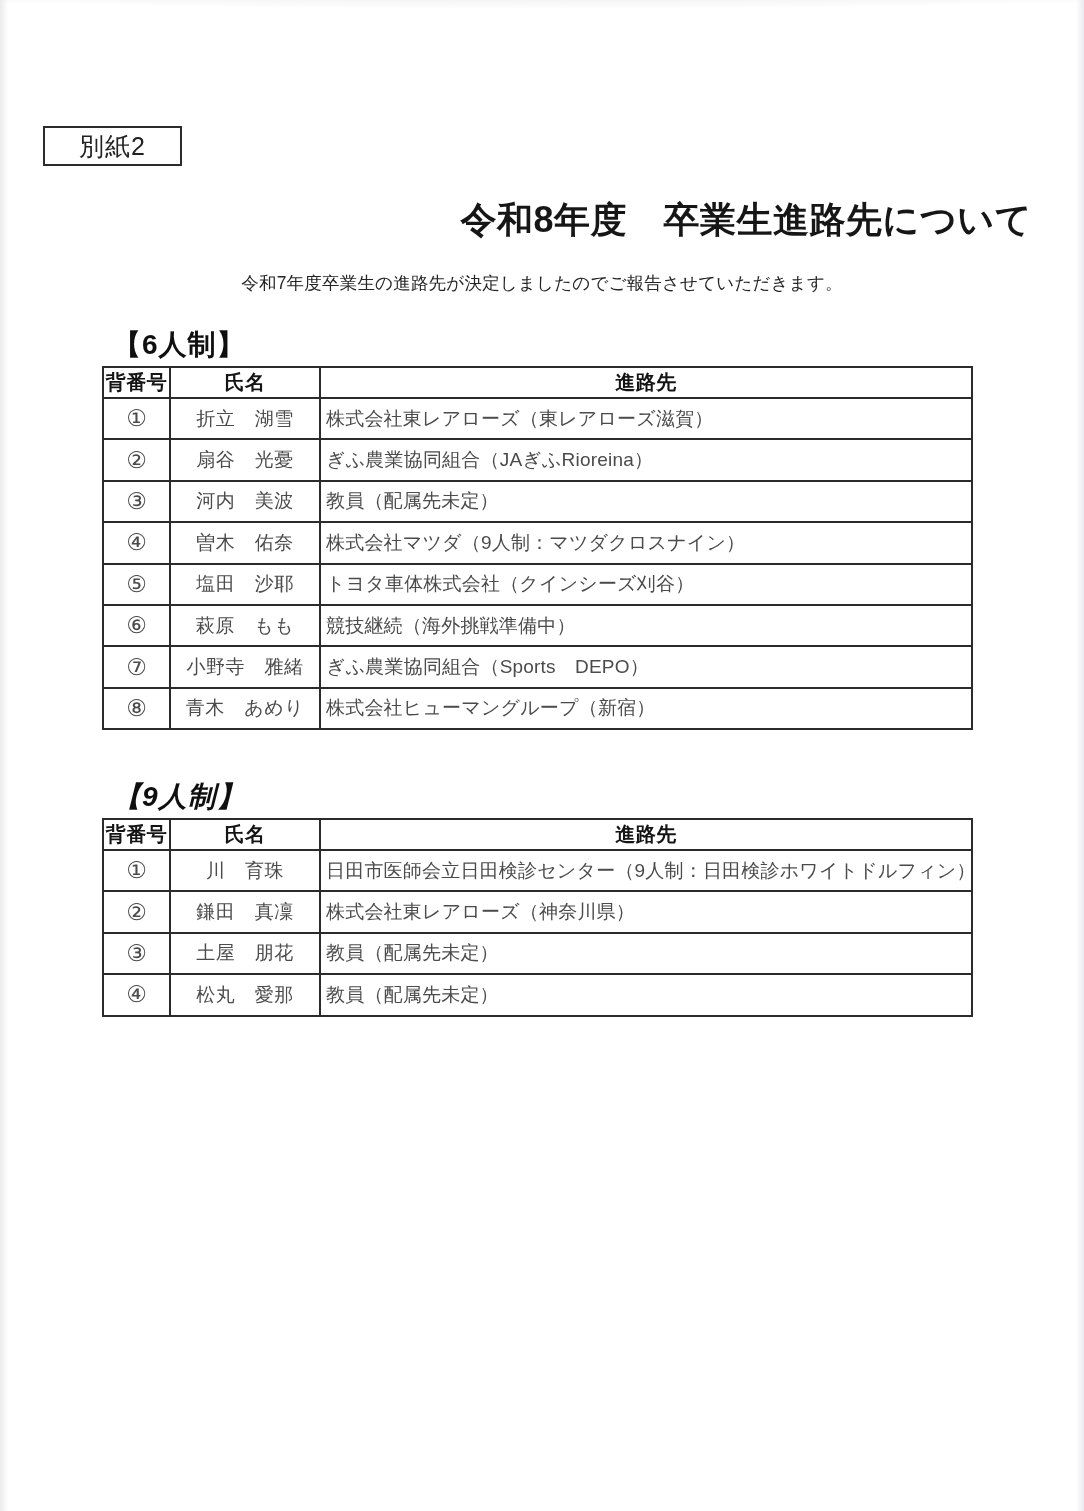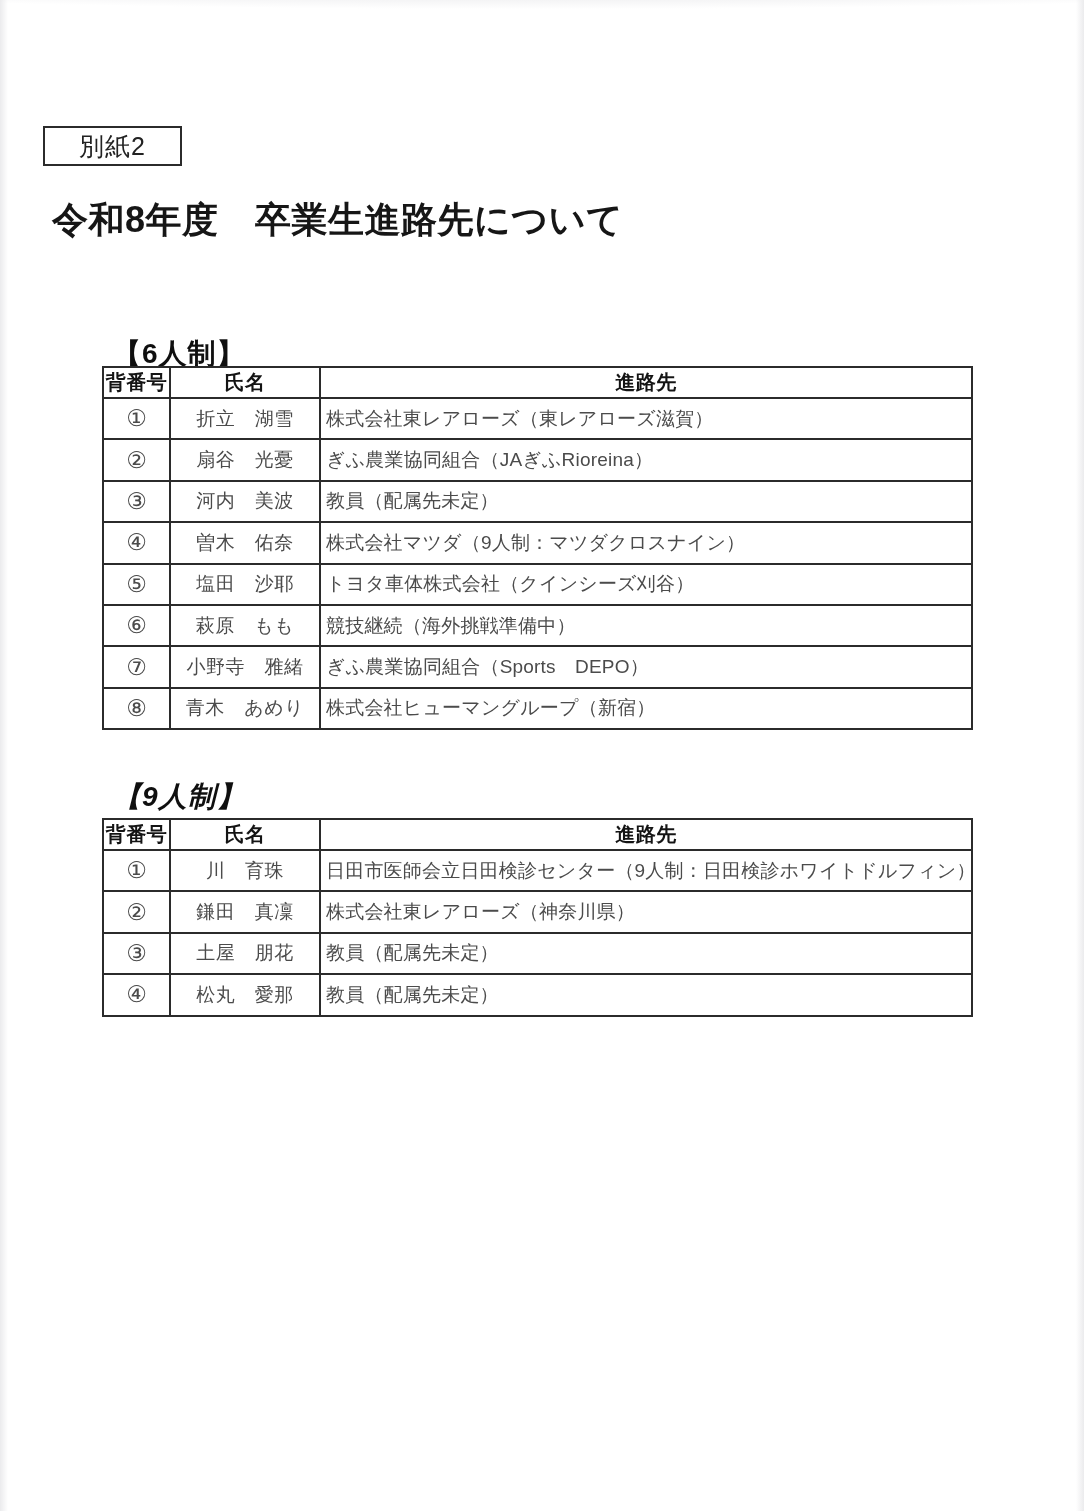--- a/index.html
+++ b/index.html
@@ -31,33 +31,33 @@
     background:radial-gradient(130% 120% at 50% -70%,var(--edge) 45%,rgba(255,255,255,0) 75%);
   }
   .attachment-box{
     position:absolute;left:43px;top:126px;width:139px;height:40px;
     border:2.5px solid var(--border);
     display:flex;align-items:center;justify-content:center;
     font-size:25px;color:#222;letter-spacing:1px;
   }
   .title{
     position:absolute;left:52px;top:196px;width:980px;
-    text-align:left;font-size:36px;font-weight:bold;color:var(--ink);
+    text-align:right;font-size:36px;font-weight:bold;color:var(--ink);
     letter-spacing:0.5px;white-space:pre;
   }
   .subtitle{
     position:absolute;left:102px;top:271px;width:880px;
     text-align:center;font-size:17.5px;color:#242424;letter-spacing:0.2px;
     white-space:pre;
   }
   .section-heading{
     position:absolute;left:113px;
     font-size:28px;font-weight:bold;color:#0f0f0f;letter-spacing:1px;
   }
-  #heading-6p{top:326px;margin-top:9px;}
+  #heading-6p{top:326px;}
   #heading-9p{top:778px;font-style:italic;}
   table{
     position:absolute;left:102px;width:871px;
     border-collapse:collapse;table-layout:fixed;
     background:var(--paper);
   }
   #table-6p{top:366px;}
   #table-9p{top:818px;}
   col.c-num{width:67px;}
   col.c-name{width:150px;}
@@ -81,20 +81,21 @@
 <div class="page">
   <div class="scan-edge-top"></div>
   <div class="scan-edge-left"></div>
   <div class="scan-edge-right"></div>
 
   <div class="attachment-box">
     <span>別紙2</span>
   </div>
 
   <h1 class="title">令和8年度　卒業生進路先について</h1>
+  <p class="subtitle">令和7年度卒業生の進路先が決定しましたのでご報告させていただきます。</p>
 
   <h2 class="section-heading" id="heading-6p">【6人制】</h2>
 
   <table id="table-6p">
     <colgroup>
         <col class="c-num">
         <col class="c-name">
         <col class="c-dest">
       </colgroup>
     <thead>

